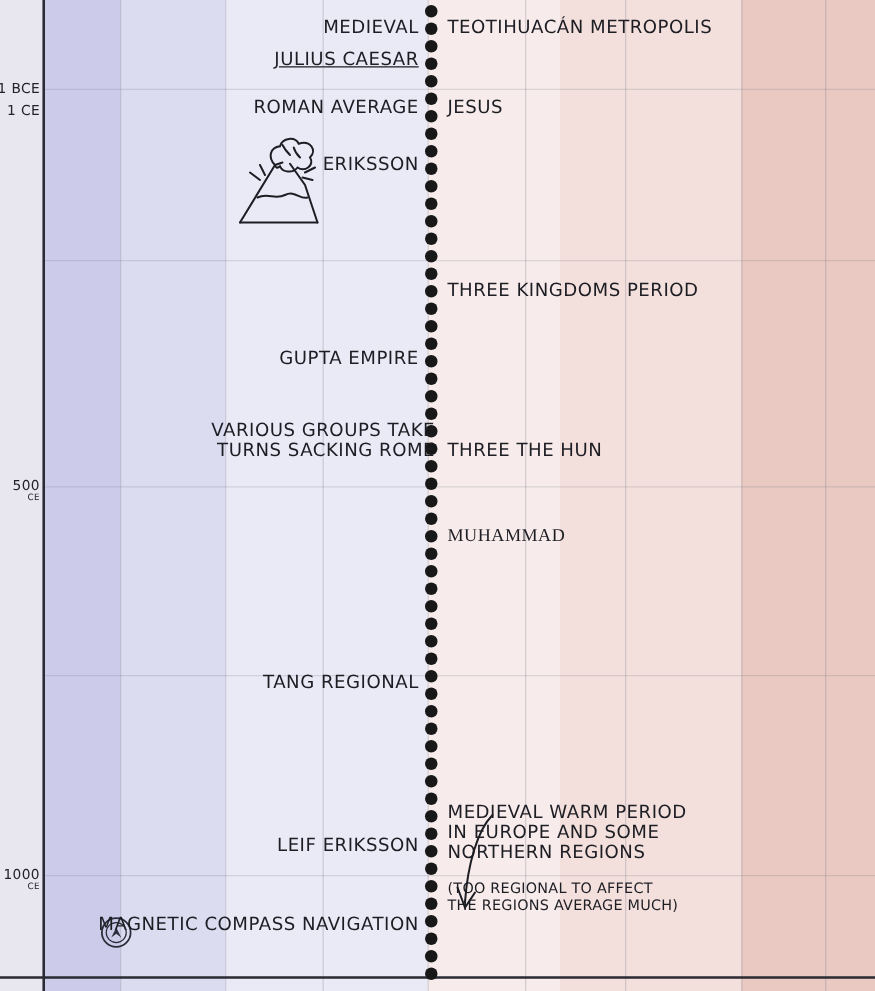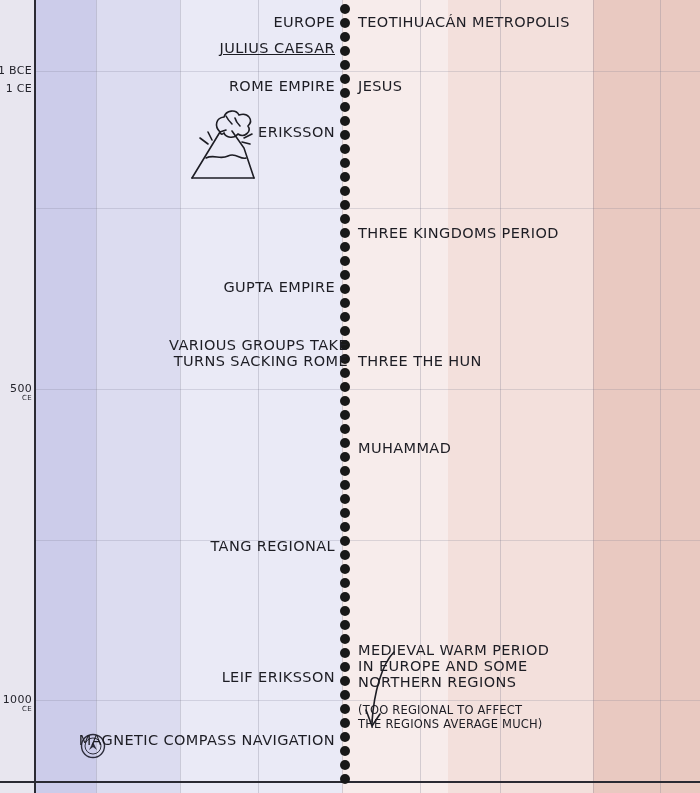--- a/index.html
+++ b/index.html
@@ -173,32 +173,32 @@
   <div class="mwp-arrow">
     <svg viewBox="0 0 44 90" width="44" height="90">
       <g fill="none" stroke="#1d1d24" stroke-width="1.6" stroke-linecap="round">
         <path d="M34 4 C22 16,14 44,12 74"></path>
         <path d="M6 62 L12 78 L20 66"></path>
       </g>
     </svg>
   </div>
 
   <div id="events">
-      <div class="ev left" style="top: 14px; right: 365px;">EUROPE</div>
+      <div class="ev left" style="top: 14px; right: 365px;">MEDIEVAL</div>
       <div class="ev right" style="top: 14px; left: 358px;">TEOTIHUACÁN METROPOLIS</div>
       <div class="ev left" style="top: 40px; right: 365px; text-decoration: underline;">JULIUS CAESAR</div>
-      <div class="ev left" style="top: 78px; right: 365px;">ROME EMPIRE</div>
+      <div class="ev left" style="top: 78px; right: 365px;">ROMAN AVERAGE</div>
       <div class="ev right" style="top: 78px; left: 358px;">JESUS</div>
       <div class="ev left" style="top: 124px; right: 365px;">ERIKSSON</div>
       <div class="ev right" style="top: 225px; left: 358px;">THREE KINGDOMS PERIOD</div>
       <div class="ev left" style="top: 279px; right: 365px;">GUPTA EMPIRE</div>
       <div class="ev left" style="top: 337px; right: 352px;">VARIOUS GROUPS TAKE
 TURNS SACKING ROME</div>
       <div class="ev right" style="top: 353px; left: 358px;">THREE THE HUN</div>
-      <div class="ev right" style="top: 440px; left: 358px;">MUHAMMAD</div>
+      <div class="ev right" style="top: 421px; left: 358px; font-family: Liberation Serif, serif;">MUHAMMAD</div>
       <div class="ev left" style="top: 538px; right: 365px;">TANG REGIONAL</div>
       <div class="ev right" style="top: 642px; left: 358px;">MEDIEVAL WARM PERIOD
 IN EUROPE AND SOME
 NORTHERN REGIONS</div>
       <div class="ev right small" style="top: 703px; left: 358px;">(TOO REGIONAL TO AFFECT
 THE REGIONS AVERAGE MUCH)</div>
       <div class="ev left" style="top: 669px; right: 365px;">LEIF ERIKSSON</div>
       <div class="ev left" style="top: 732px; right: 365px;">MAGNETIC COMPASS NAVIGATION</div>
     </div>
 

